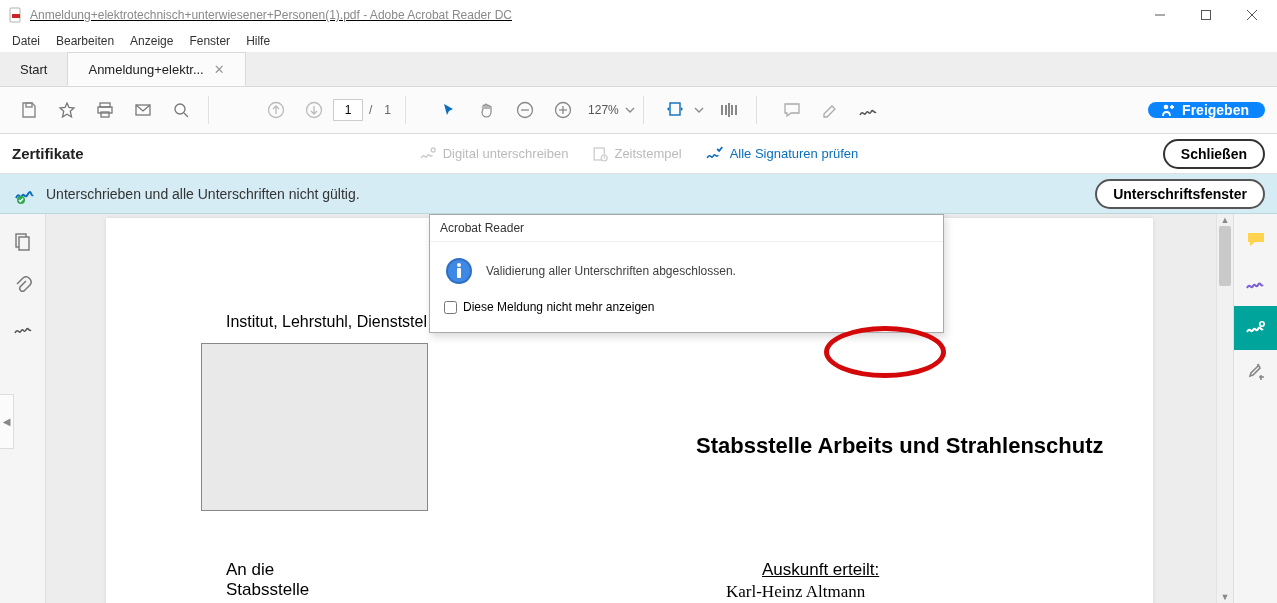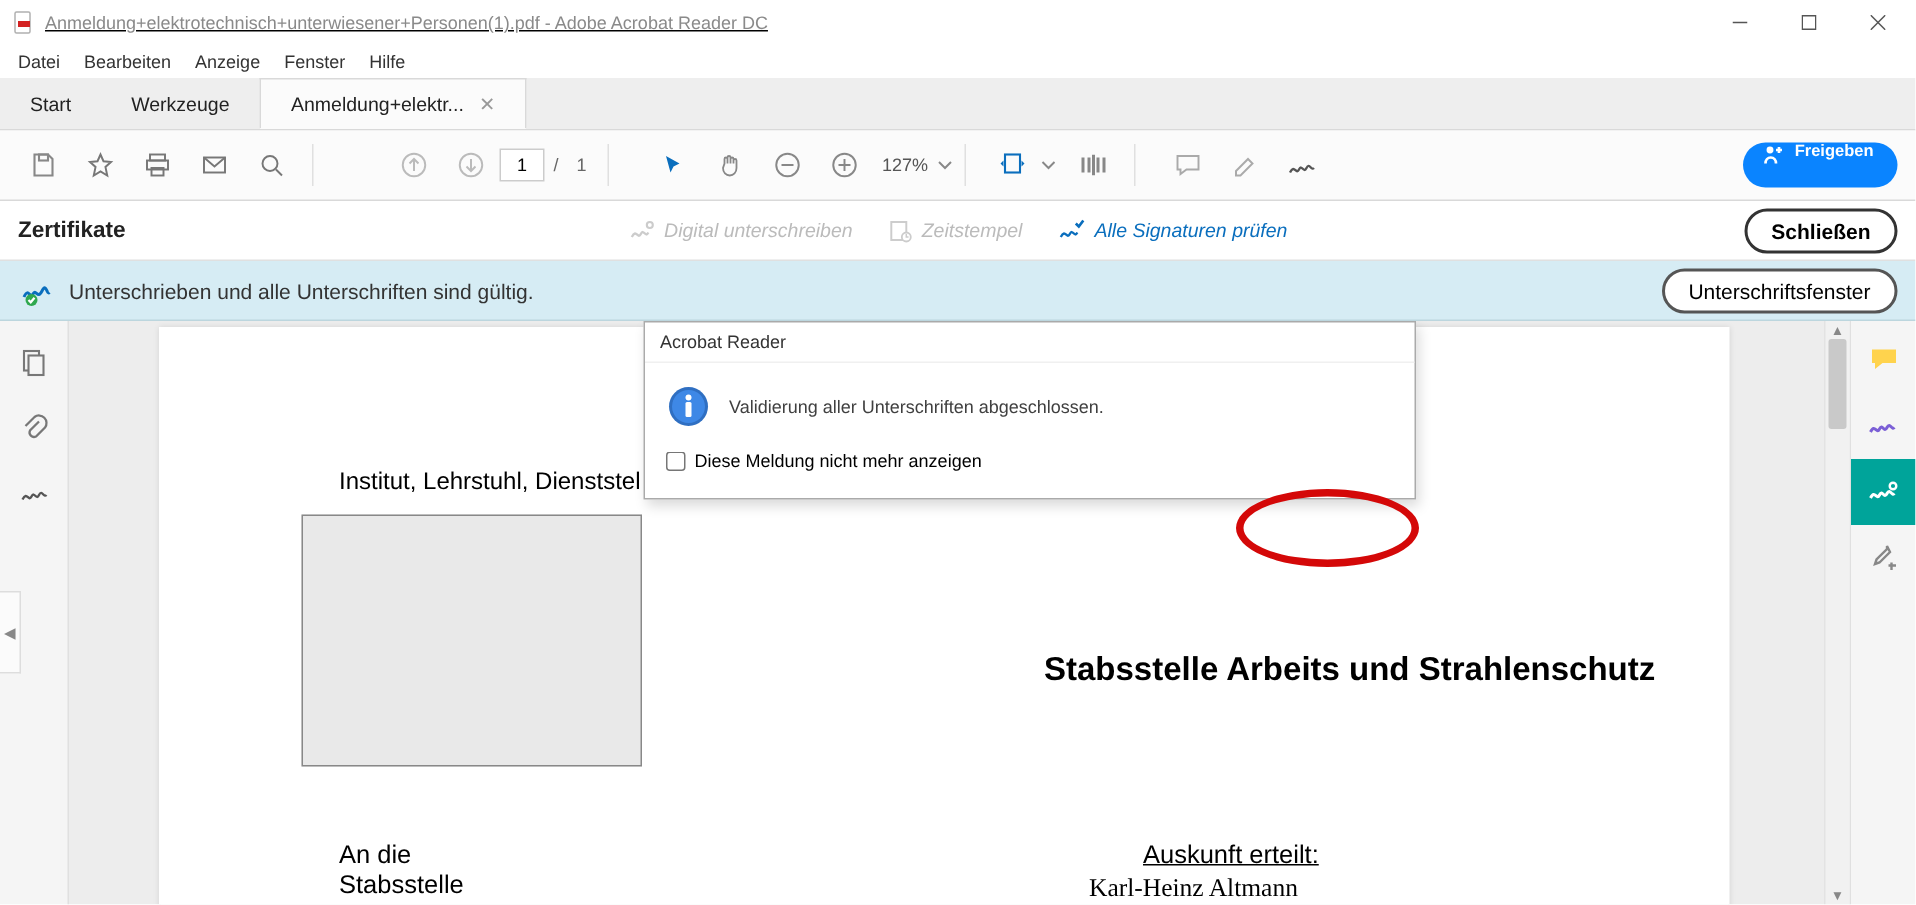--- a/index.html
+++ b/index.html
@@ -20,34 +20,34 @@
   .doctab.active { background: #fbfbfb; border: 1px solid #d9d9d9; border-bottom: 1px solid #fbfbfb; }
   .doctab .close { margin-left: 10px; font-size: 13px; color: #999; }
   
   .toolbar { height: 47px; background: #fbfbfb; border-bottom: 1px solid #d9d9d9; display: flex; align-items: center; padding: 0 10px; position: relative; }
   .tool-group { display: flex; align-items: center; }
   .tb-btn { width: 34px; height: 34px; display: flex; align-items: center; justify-content: center; margin: 0 2px; }
   .tb-sep { width: 1px; height: 28px; background: #e0e0e0; margin: 0 8px; }
   .page-input { width: 30px; height: 22px; text-align: center; font-size: 12px; border: 1px solid #ccc; }
   .page-of { font-size: 12px; color: #666; margin: 0 6px; }
   .zoom-box { font-size: 12px; color: #555; padding: 0 6px; }
-  .share-btn { position: absolute; right: 12px; height: 30px; background: #0a84ff; color: #fff; border-radius: 15px; display: flex; padding: 0 16px 0 12px; font-size: 11px; font-weight: 600; }
+  .share-btn { position: absolute; right: 12px; height: 16px; background: #0a84ff; color: #fff; border-radius: 15px; display: flex; padding: 0 16px 0 12px; font-size: 14px; font-weight: 600; }
   .share-btn svg { margin-right: 6px; }
   
   .certband { height: 40px; display: flex; align-items: center; padding: 0 12px; border-bottom: 1px solid #e0e0e0; background: #fff; position: relative; }
   .certband .label { font-weight: 600; font-size: 15px; color: #222; }
   .certband .cert-tools { position: absolute; left: 50%; transform: translateX(-50%); display: flex; align-items: center; gap: 24px; }
-  .cert-tool { display: flex; align-items: center; gap: 6px; font-size: 13px; font-style: italic; }
+  .cert-tool { display: flex; align-items: center; gap: 6px; font-size: 13px; }
   .cert-tool.disabled { color: #bbb; }
   .cert-tool.active { color: #0a6ebd; }
   .close-pill { position: absolute; right: 12px; height: 30px; border: 2px solid #333; border-radius: 15px; padding: 0 16px; font-size: 14px; font-weight: 600; display: flex; align-items: center; }
   
   .sigband { height: 40px; background: #d6ecf4; display: flex; align-items: center; padding: 0 14px; border-bottom: 1px solid #bcd6de; position: relative; }
   .sigband .sig-text { font-size: 14px; color: #333; margin-left: 10px; }
-  .sig-btn { position: absolute; right: 12px; height: 30px; border: 2px solid #555; border-radius: 15px; padding: 0 16px; font-size: 14px; font-weight: 400; display: flex; align-items: center; background: #fff; }
+  .sig-btn { position: absolute; right: 12px; height: 30px; border: 2px solid #555; border-radius: 15px; padding: 0 16px; font-size: 14px; font-weight: 700; display: flex; align-items: center; background: #fff; }
   
   .workspace { position: relative; display: flex; height: calc(603px - 30px - 22px - 35px - 47px - 40px - 40px); }
   .left-rail { width: 46px; background: #f5f5f5; border-right: 1px solid #e0e0e0; display: flex; flex-direction: column; align-items: center; padding-top: 18px; gap: 24px; position: relative; }
   .right-rail { width: 44px; background: #f5f5f5; border-left: 1px solid #e0e0e0; display: flex; flex-direction: column; align-items: center; padding-top: 4px; gap: 0; }
   .right-rail .r-item { width: 100%; height: 44px; display: flex; align-items: center; justify-content: center; }
   .right-rail .r-item.sel { background: #00a49a; }
   .pageview { flex: 1; background: #ededed; position: relative; overflow: hidden; }
   .pageview .scrollbar { position: absolute; right: 0; top: 0; width: 17px; height: 100%; background: #f1f1f1; border-left: 1px solid #e3e3e3; }
   .pageview .scrollbar .thumb { position: absolute; left: 2px; right: 2px; top: 12px; height: 60px; background: #c9c9c9; border-radius: 2px; }
   .pageview .scrollbar .arrow-up, .pageview .scrollbar .arrow-down { position: absolute; left: 0; right: 0; height: 12px; display: flex; align-items: center; justify-content: center; font-size: 9px; color: #888; }
@@ -112,23 +112,20 @@
   <span>Bearbeiten</span>
   <span>Anzeige</span>
   <span>Fenster</span>
   <span>Hilfe</span>
 </div>
 
 <div class="doctabs">
   <div class="doctab">
       <span>Start</span>
     </div>
-  <div class="doctab">
-      <span>Werkzeuge</span>
-    </div>
   <div class="doctab active">
     <span>Anmeldung+elektr...</span>
     <span class="close">✕</span>
   </div>
 </div>
 
 <div class="toolbar">
   <div class="tool-group">
     <div class="tb-btn">
         <svg width="18" height="18" viewBox="0 0 18 18">
@@ -295,21 +292,21 @@
 </div>
 
 <div class="sigband">
   <span class="ico">
     <svg width="22" height="20" viewBox="0 0 22 20">
         <path d="M2 14c3-7 4 2 6-2s3 4 6-2 3 3 5 1" fill="none" stroke="#0a6ebd" stroke-width="2"></path>
         <circle cx="7" cy="16" r="4" fill="#2fa84f"></circle>
         <path d="M5 16l1.5 1.5L9 14.5" fill="none" stroke="#fff" stroke-width="1.5"></path>
       </svg>
   </span>
-  <span class="sig-text">Unterschrieben und alle Unterschriften sind gültig.</span>
+  <span class="sig-text">Unterschrieben und alle Unterschriften nicht gültig.</span>
   <div class="sig-btn">
     <span>Unterschriftsfenster</span>
   </div>
 </div>
 
 <div class="workspace">
 
   <div class="left-rail">
     <span class="ico">
         <svg width="20" height="20" viewBox="0 0 20 20">

